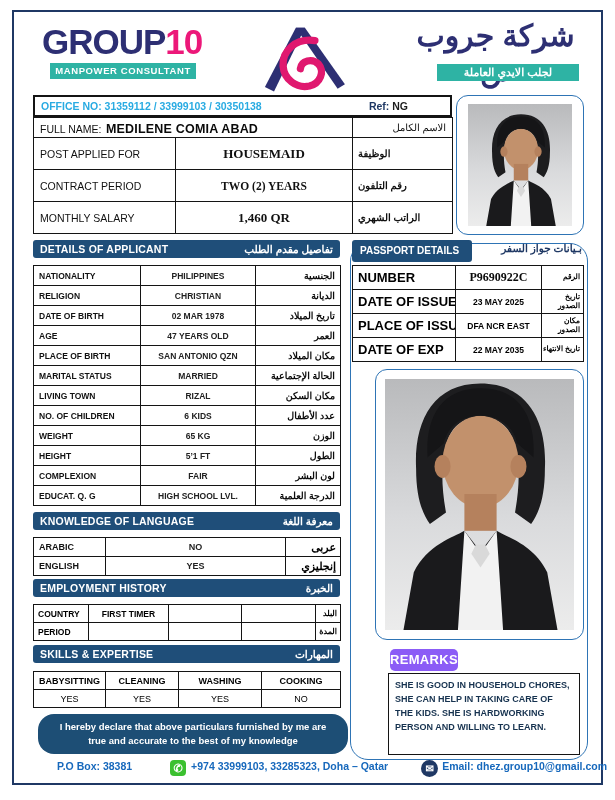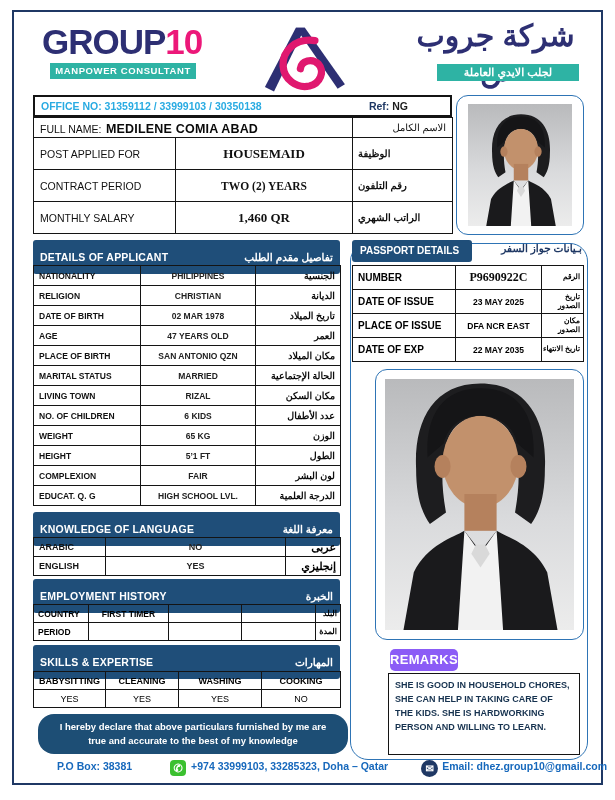--- a/index.html
+++ b/index.html
@@ -36,21 +36,21 @@
   .fullname-lbl { font-size:10.5px; color:#111; }
   .fullname-val { font-weight:900; font-size:12.5px; color:#0a0a0a; letter-spacing:.2px; }
 
   
   .photo-card { position:absolute; border:1.5px solid #2e74b5; border-radius:12px; background:#fff; }
   .photo-top { left:456px; top:95px; width:128px; height:140px; padding:8px 11px; }
   .photo-big { left:375px; top:369px; width:209px; height:271px; padding:9px; }
   .photo-inner { width:100%; height:100%; background:linear-gradient(180deg,#b9babc 0%,#d9dadc 55%,#ececec 100%); overflow:hidden; }
 
   
-  .sec-hdr { position:absolute; left:33px; width:307px; height:34px; background:#1f4e79; border-radius:3px; color:#fff; display:flex; align-items:center; padding:0 7px; }
+  .sec-hdr { position:absolute; left:33px; width:307px; height:18px; background:#1f4e79; border-radius:3px; color:#fff; display:flex; align-items:center; padding:0 7px; }
   .sec-hdr .en { font-weight:bold; font-size:10.5px; letter-spacing:.2px; }
   .sec-hdr .ar { margin-left:auto; font-weight:bold; font-size:10.5px; }
 
   .details-table { position:absolute; left:33px; top:265px; width:307px; }
   .details-table td { height:20px; }
   .dt-lbl { padding-left:5px; font-weight:bold; font-size:8.5px; color:#111; }
   .dt-val { text-align:center; font-size:8.5px; font-weight:600; color:#222; }
   .dt-ar { padding-right:5px; text-align:right; font-weight:bold; font-size:9.5px; color:#0d0d0d; }
 
   .lang-table { position:absolute; left:33px; top:537px; width:307px; }
@@ -67,21 +67,21 @@
   .skills-table td { height:18px; text-align:center; font-size:9px; }
   .sk-h { font-weight:bold; }
 
   .declaration { position:absolute; left:38px; top:714px; width:310px; height:40px; background:#1d4e75; border-radius:16px; color:#fff; font-weight:bold; font-size:9.5px; text-align:center; padding:6px 16px 0; line-height:1.45; }
 
   
   .right-card { position:absolute; left:350px; top:243px; width:238px; height:517px; border:1.5px solid #2e74b5; border-radius:18px; }
   .pass-hdr { position:absolute; left:352px; top:240px; width:120px; height:22px; background:#1f4e79; border-radius:3px; color:#fff; font-weight:bold; font-size:10px; line-height:22px; padding-left:8px; }
   .pass-hdr-ar { position:absolute; left:474px; top:242px; width:108px; text-align:right; font-weight:bold; font-size:10.5px; color:#1f3864; }
   .pass-table { position:absolute; left:352px; top:265px; width:231px; background:#fff; }
-  .pt-lbl { padding-left:5px; font-weight:bold; font-size:10px; height:24px; }
+  .pt-lbl { padding-left:5px; font-weight:bold; font-size:13px; height:24px; }
   .pt-val { text-align:center; font-size:8.5px; font-weight:600; }
   .pt-num { font-size:12px; font-weight:bold; color:#0a0a0a;font-family:Liberation Serif, serif; }
   .pt-ar { text-align:right; padding-right:3px; font-weight:bold; font-size:7.5px; white-space:normal; line-height:1.15; }
 
   .remarks-btn { position:absolute; left:390px; top:649px; width:68px; height:22px; background:#8b5cf6; border-radius:5px; color:#fff; font-weight:bold; font-size:13px; text-align:center; line-height:22px; letter-spacing:.3px; }
   .remarks-box { position:absolute; left:388px; top:673px; width:192px; height:82px; border:1.5px solid #141414; background:#fff; padding:5px 6px; font-size:9px; font-weight:600; color:#16324f; line-height:1.55; white-space:normal; }
 
   
   .footer { position:absolute; left:26px; top:760px; width:587px; height:24px; display:flex; color:#1668bc; font-weight:bold; font-size:10.5px; }
   .f-pobox { margin-left:31px; }

